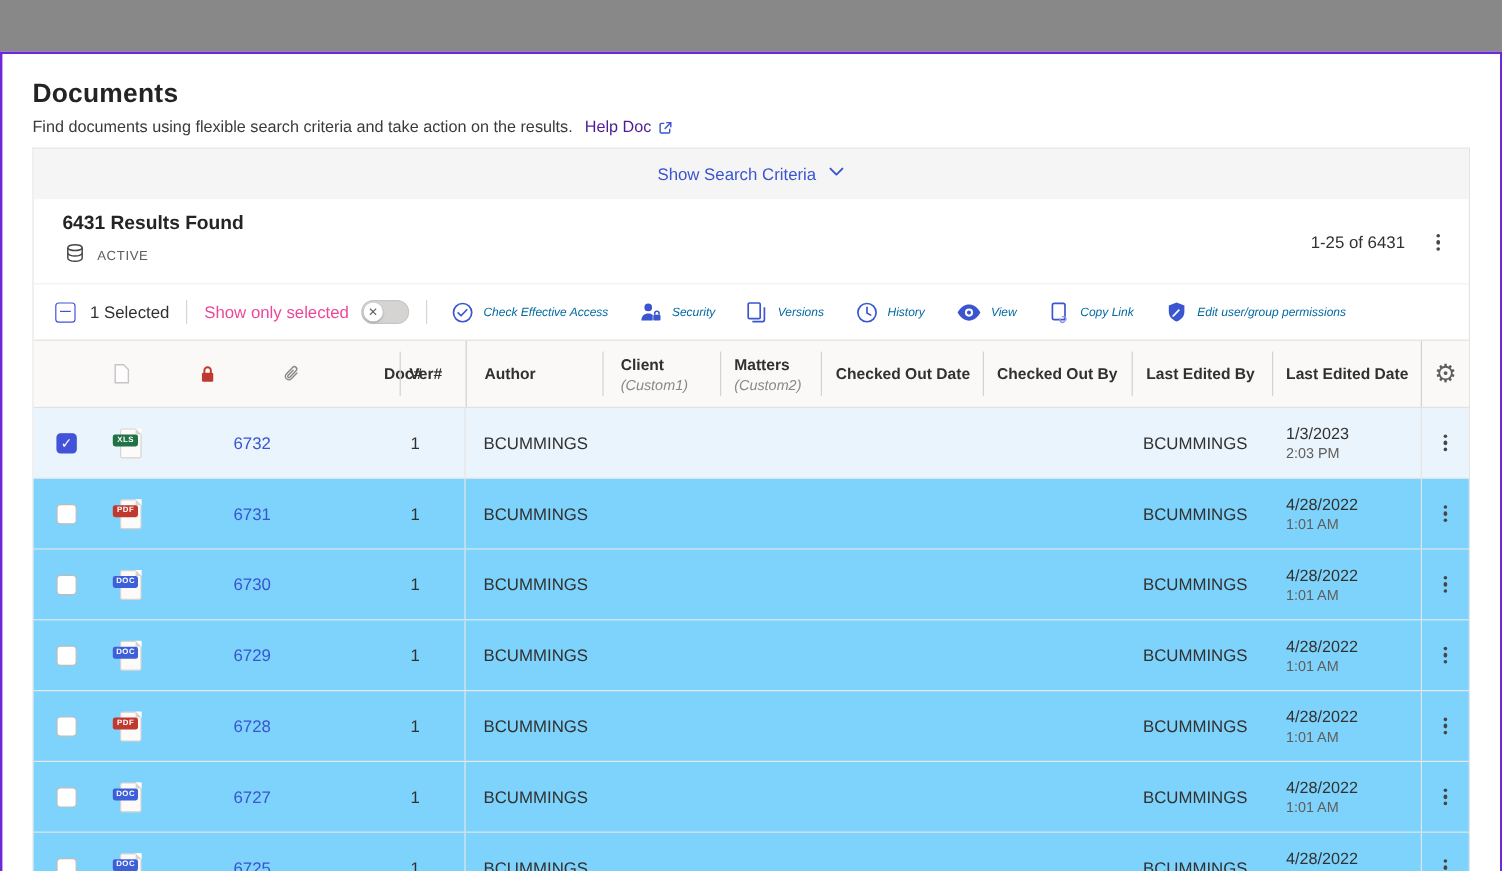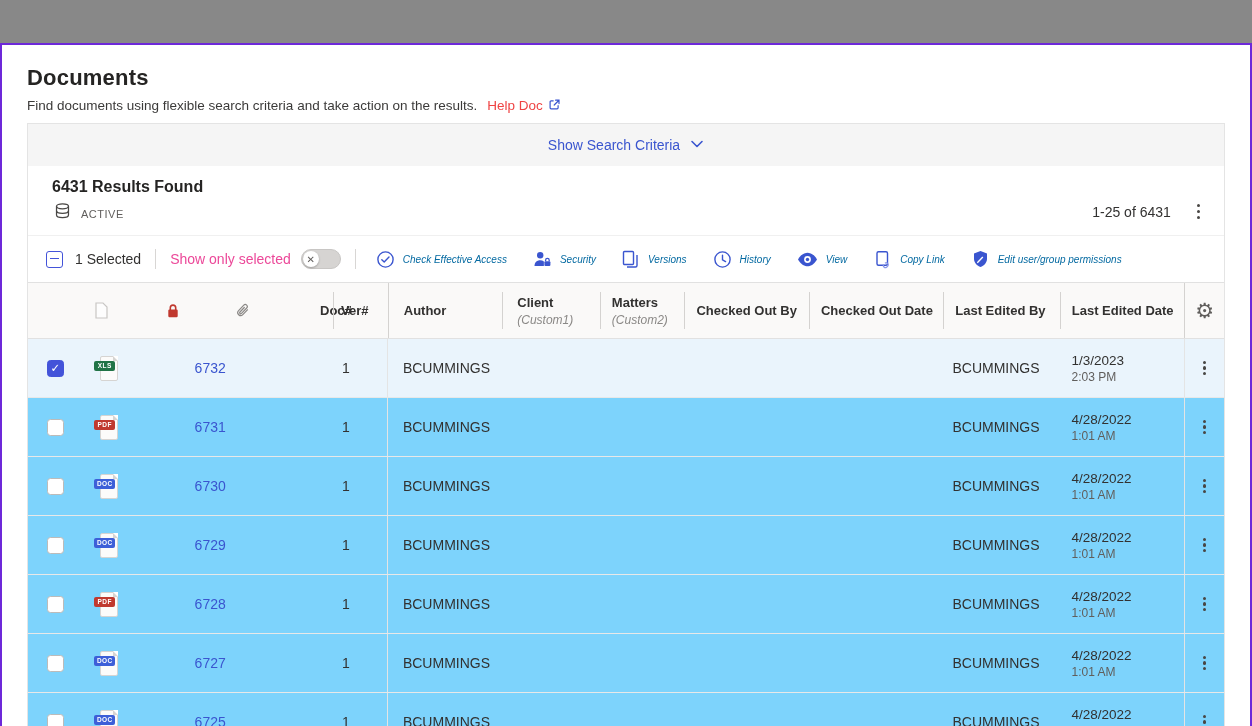--- a/index.html
+++ b/index.html
@@ -6,33 +6,33 @@
   html,body { background:#888; }
   body { font-family:"Liberation Sans","DejaVu Sans",sans-serif; }
   .screen {
     width:1252px; height:690px; background:#fff; border:2px solid #6d28d9;
     overflow:hidden; position:relative;margin-top:43px;
   }
   
   .page-header { padding:20px 25px 10px 25px; }
   .page-title { font-size:22px; font-weight:700; color:#252423; letter-spacing:.2px; }
   .page-subtitle-row { margin-top:7px; font-size:13.5px; color:#3b3a39; display:flex; align-items:center; gap:10px; }
-  .help-link { color:#ef4444; text-decoration:none; display:inline-flex; align-items:flex-start; gap:5px; cursor:pointer; }
+  .help-link { color:#4c1d95; text-decoration:none; display:inline-flex; align-items:flex-end; gap:5px; cursor:pointer; }
   .help-link svg { display:block; }
 
   
   .panel { margin:0 25px; border:1px solid #e4e4e4; border-bottom:none; background:#fff; }
 
   .criteria-bar {
     height:42px; background:#f5f5f5; display:flex; align-items:center; justify-content:center;
     gap:10px; cursor:pointer;
   }
   .criteria-label { color:#3a55cf; font-size:14px; }
 
-  .results-header { display:flex; align-items:flex-end; justify-content:space-between; padding:12px 16px 10px 24px; }
+  .results-header { display:flex; align-items:center; justify-content:space-between; padding:12px 16px 10px 24px; }
   .results-count { font-size:16px; font-weight:700; color:#252423; }
   .results-status { display:flex; align-items:center; gap:9px; margin-top:6px; margin-left:1px; }
   .results-status .status-label { font-size:11px; color:#605e5c; letter-spacing:.5px; }
   .results-right { display:flex; align-items:center; gap:18px; }
   .range-label { font-size:14px; color:#323130; }
 
   .kebab { display:flex; flex-direction:column; gap:2.6px; padding:6px 8px; cursor:pointer; }
   .kebab i { width:3.2px; height:3.2px; border-radius:50%; background:#484644; display:block; }
 
   
@@ -281,26 +281,26 @@
             <span>Client</span>
             <span class="th-sub">(Custom1)</span>
           </span>
       </div>
       <div class="th th-matters sep">
         <span class="th-two-line">
             <span>Matters</span>
             <span class="th-sub">(Custom2)</span>
           </span>
       </div>
+      <div class="th th-cod sep">
+          <span>Checked Out Date</span>
+        </div>
       <div class="th th-cob sep">
           <span>Checked Out By</span>
         </div>
-      <div class="th th-cod sep">
-          <span>Checked Out Date</span>
-        </div>
       <div class="th th-leb sep">
           <span>Last Edited By</span>
         </div>
       <div class="th th-led sep">
           <span>Last Edited Date</span>
         </div>
       <div class="th th-actions">
           <span class="gear-glyph">⚙</span>
         </div>
     </div>

